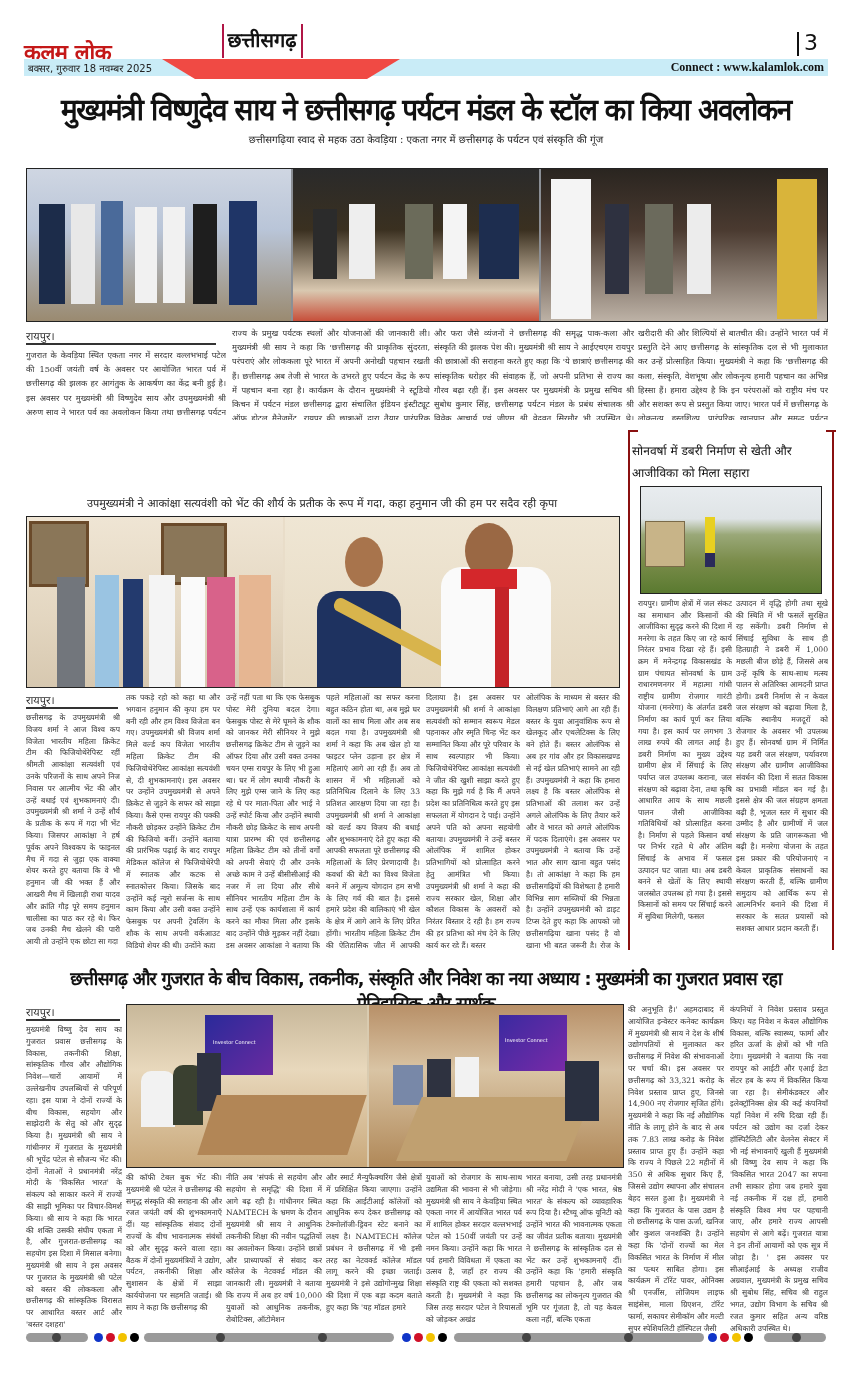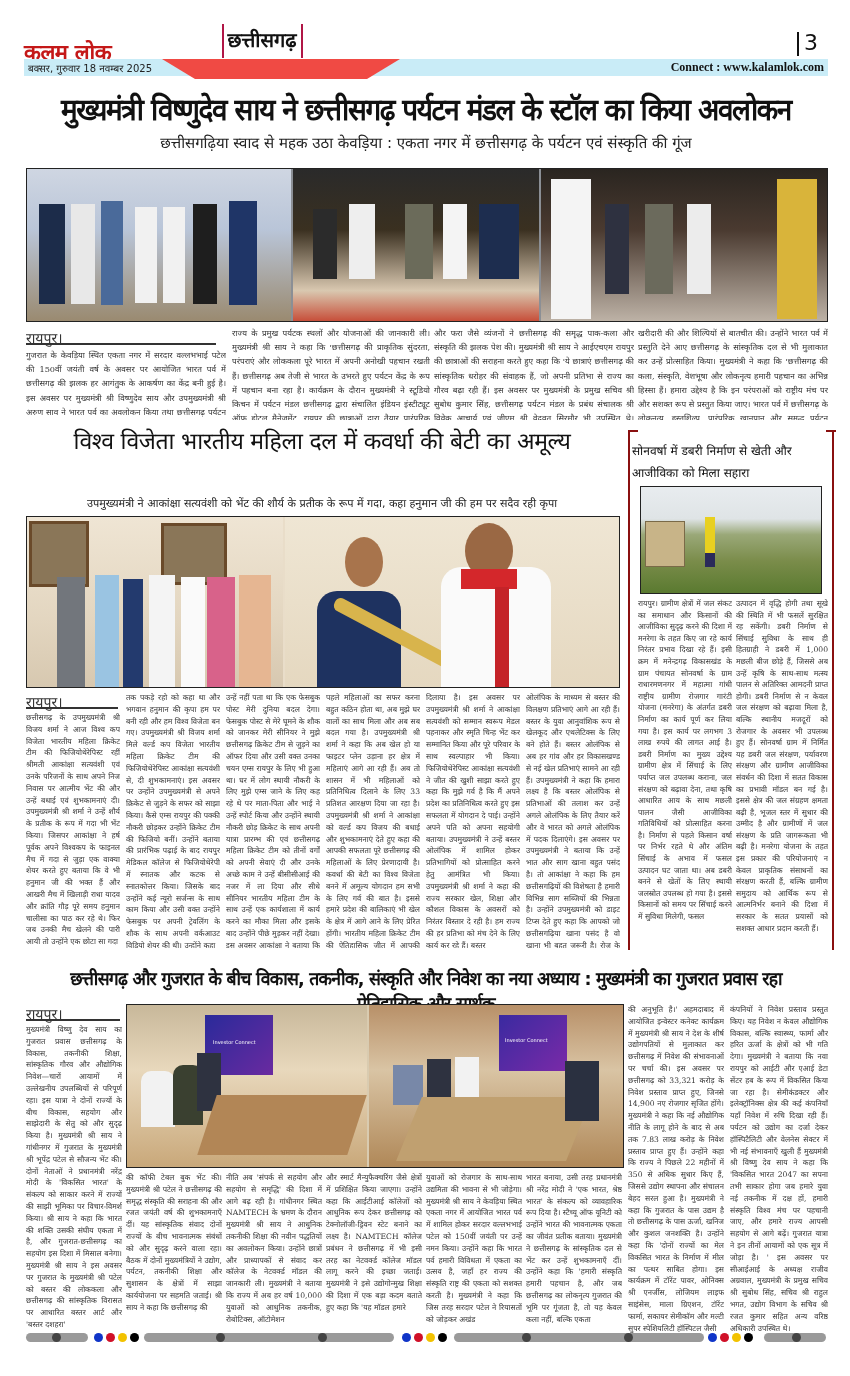--- a/index.html
+++ b/index.html
@@ -8,25 +8,25 @@
 .logo{position:absolute;left:0;top:36px;font-family:"DejaVu Sans",sans-serif;font-weight:bold;font-size:22px;color:#c41818;letter-spacing:-0.5px}
 .section{position:absolute;left:198px;top:26px;width:80px;text-align:center;font-family:"DejaVu Sans",sans-serif;font-weight:bold;font-size:20px;color:#111}
 .sec-bar-l{position:absolute;left:198px;top:24px;width:2px;height:34px;background:#b01646}
 .sec-bar-r{position:absolute;left:277px;top:24px;width:2px;height:34px;background:#b01646}
 .page-bar{position:absolute;left:773px;top:32px;width:2px;height:24px;background:#111}
 .page-num{position:absolute;left:780px;top:30px;font-family:"DejaVu Sans",sans-serif;font-size:22px;color:#111}
 .strip{position:absolute;left:0;top:59px;width:804px;height:17px;background:#c9ecf7}
 .date{position:absolute;left:4px;top:61px;font-family:"DejaVu Sans",sans-serif;font-size:10px;color:#222}
 .website{position:absolute;right:4px;top:60px;font-family:"Liberation Serif",serif;font-weight:bold;font-size:12px;color:#111}
 .h1{position:absolute;left:24px;top:88px;width:804px;text-align:center;font-family:"DejaVu Sans",sans-serif;font-weight:bold;font-size:30px;letter-spacing:-1.5px;color:#111;transform:scaleX(0.93)}
-.h1sub{position:absolute;left:24px;top:132px;width:804px;text-align:center;font-family:"DejaVu Sans",sans-serif;font-size:15px;color:#222}
+.h1sub{position:absolute;left:24px;top:132px;width:804px;text-align:center;font-family:"DejaVu Sans",sans-serif;font-size:10px;color:#222}
 .photo{position:absolute;border:1px solid #222;overflow:hidden}
 .photo .ph{position:absolute;top:0;bottom:0}
 .col{position:absolute;font-size:8.2px;line-height:14.2px;color:#333;text-align:justify;overflow:hidden}
-.dateline{position:absolute;font-size:14px;color:#333;font-family:Liberation Serif, serif}
+.dateline{position:absolute;font-size:11px;color:#333;font-family:Liberation Serif, serif}
 .rule{position:absolute;height:2px;background:#333}
 .h2{position:absolute;left:24px;top:424px;width:596px;text-align:center;font-family:"DejaVu Sans",sans-serif;font-size:23px;line-height:34px;color:#111;letter-spacing:-0.4px}
 .h2sub{position:absolute;left:24px;top:495px;width:596px;text-align:center;font-family:"DejaVu Sans",sans-serif;font-size:11px;color:#222}
 .boxed{position:absolute;left:628px;top:432px;width:206px;height:518px;border-left:2px solid #8a1010;border-right:2px solid #8a1010}
 .box-tick{position:absolute;top:430px;width:10px;height:2px;background:#8a1010}
 .box-title{position:absolute;left:632px;top:440px;width:198px;text-align:left;font-family:"DejaVu Sans",sans-serif;font-size:12px;line-height:22px;color:#111}
 .h3{position:absolute;left:24px;top:965px;width:804px;text-align:center;font-family:"DejaVu Sans",sans-serif;font-weight:bold;font-size:18.5px;color:#111;letter-spacing:-0.8px;transform:scaleX(0.95)}
 .bar{position:absolute;height:9px;border-radius:5px;background:#9a9a9a}
 .dot{position:absolute;width:9px;height:9px;border-radius:50%;background:#444}
 .cdot{position:absolute;width:9px;height:9px;border-radius:50%}
@@ -79,21 +79,20 @@
 </div>
 
 <div class="dateline" style="left:26px;top:328px">रायपुर।</div>
 <div class="rule" style="left:26px;top:343px;width:190px"></div>
 <div class="col" style="left:26px;top:348px;width:200px;height:72px">गुजरात के केवड़िया स्थित एकता नगर में सरदार वल्लभभाई पटेल की 150वीं जयंती वर्ष के अवसर पर आयोजित भारत पर्व में छत्तीसगढ़ की झलक हर आगंतुक के आकर्षण का केंद्र बनी हुई है। इस अवसर पर मुख्यमंत्री श्री विष्णुदेव साय और उपमुख्यमंत्री श्री अरुण साव ने भारत पर्व का अवलोकन किया तथा छत्तीसगढ़ पर्यटन मंडल द्वारा लगाए गए स्टॉल का निरीक्षण किया। उन्होंने पर्यटन मंडल के अधिकारियों से</div>
 <div class="col" style="left:232px;top:326px;width:198px;height:94px">राज्य के प्रमुख पर्यटक स्थलों और योजनाओं की जानकारी ली। मुख्यमंत्री श्री साय ने कहा कि 'छत्तीसगढ़ की प्राकृतिक सुंदरता, परंपराएं और लोककला पूरे भारत में अपनी अनोखी पहचान रखती हैं। छत्तीसगढ़ अब तेजी से भारत के उभरते हुए पर्यटन केंद्र के रूप में पहचान बना रहा है। कार्यक्रम के दौरान मुख्यमंत्री ने स्टूडियो किचन में पर्यटन मंडल छत्तीसगढ़ द्वारा संचालित इंडियन इंस्टीट्यूट ऑफ होटल मैनेजमेंट, रायपुर की छात्राओं द्वारा तैयार पारंपरिक व्यंजनों का स्वाद लिया। अमारी का शरबत, करील के कबाब, चौसेला रोटी, बफौरी</div>
 <div class="col" style="left:434px;top:326px;width:200px;height:94px">और फरा जैसे व्यंजनों ने छत्तीसगढ़ की समृद्ध पाक-कला और संस्कृति की झलक पेश की। मुख्यमंत्री श्री साय ने आईएचएम रायपुर की छात्राओं की सराहना करते हुए कहा कि 'ये छात्राएं छत्तीसगढ़ की सांस्कृतिक धरोहर की संवाहक हैं, जो अपनी प्रतिभा से राज्य का गौरव बढ़ा रही हैं। इस अवसर पर मुख्यमंत्री के प्रमुख सचिव श्री सुबोध कुमार सिंह, छत्तीसगढ़ पर्यटन मंडल के प्रबंध संचालक श्री विवेक आचार्य एवं जीएम श्री वेदव्रत सिरमौर भी उपस्थित थे। मुख्यमंत्री श्री विष्णुदेव साय ने अंबिकापुर के बुनकरों द्वारा तैयार कोसा वस्त्रों की</div>
 <div class="col" style="left:638px;top:326px;width:190px;height:94px">खरीदारी की और शिल्पियों से बातचीत की। उन्होंने भारत पर्व में प्रस्तुति देने आए छत्तीसगढ़ के सांस्कृतिक दल से भी मुलाकात कर उन्हें प्रोत्साहित किया। मुख्यमंत्री ने कहा कि 'छत्तीसगढ़ की कला, संस्कृति, वेशभूषा और लोकनृत्य हमारी पहचान का अभिन्न हिस्सा हैं। हमारा उद्देश्य है कि इन परंपराओं को राष्ट्रीय मंच पर और सशक्त रूप से प्रस्तुत किया जाए। भारत पर्व में छत्तीसगढ़ के लोकनृत्य, हस्तशिल्प, पारंपरिक खानपान और समृद्ध पर्यटन स्थलों की झलक देखने के लिए बड़ी संख्या में आगंतुक पहुंच रहे हैं और राज्य की सजीव संस्कृति से अभिभूत हो रहे हैं।</div>
 
 <div class="h2">
-  <div>विश्व विजेता भारतीय महिला दल में कवर्धा की बेटी का अमूल्य</div>
 </div>
 <div class="h2sub">उपमुख्यमंत्री ने आकांक्षा सत्यवंशी को भेंट की शौर्य के प्रतीक के रूप में गदा, कहा हनुमान जी की हम पर सदैव रही कृपा</div>
 
 <div class="photo" style="left:26px;top:516px;width:594px;height:172px;background:#e9ddc9">
   <div class="ph" style="left:0;width:256px;background:linear-gradient(180deg,#efe5d4 0%,#e3d6c0 60%,#d7c8b0 100%)">
     <div style="position:absolute;left:2px;top:4px;width:60px;height:66px;background:#8a7658;border:3px solid #6a4a2a"></div>
     <div style="position:absolute;left:134px;top:6px;width:66px;height:62px;background:#8a7658;border:3px solid #6a4a2a"></div>
     <div style="position:absolute;left:30px;top:60px;width:28px;height:110px;background:#72767c"></div>
     <div style="position:absolute;left:68px;top:58px;width:24px;height:112px;background:#9ac4e2"></div>
     <div style="position:absolute;left:96px;top:62px;width:20px;height:108px;background:#233a6e"></div>

